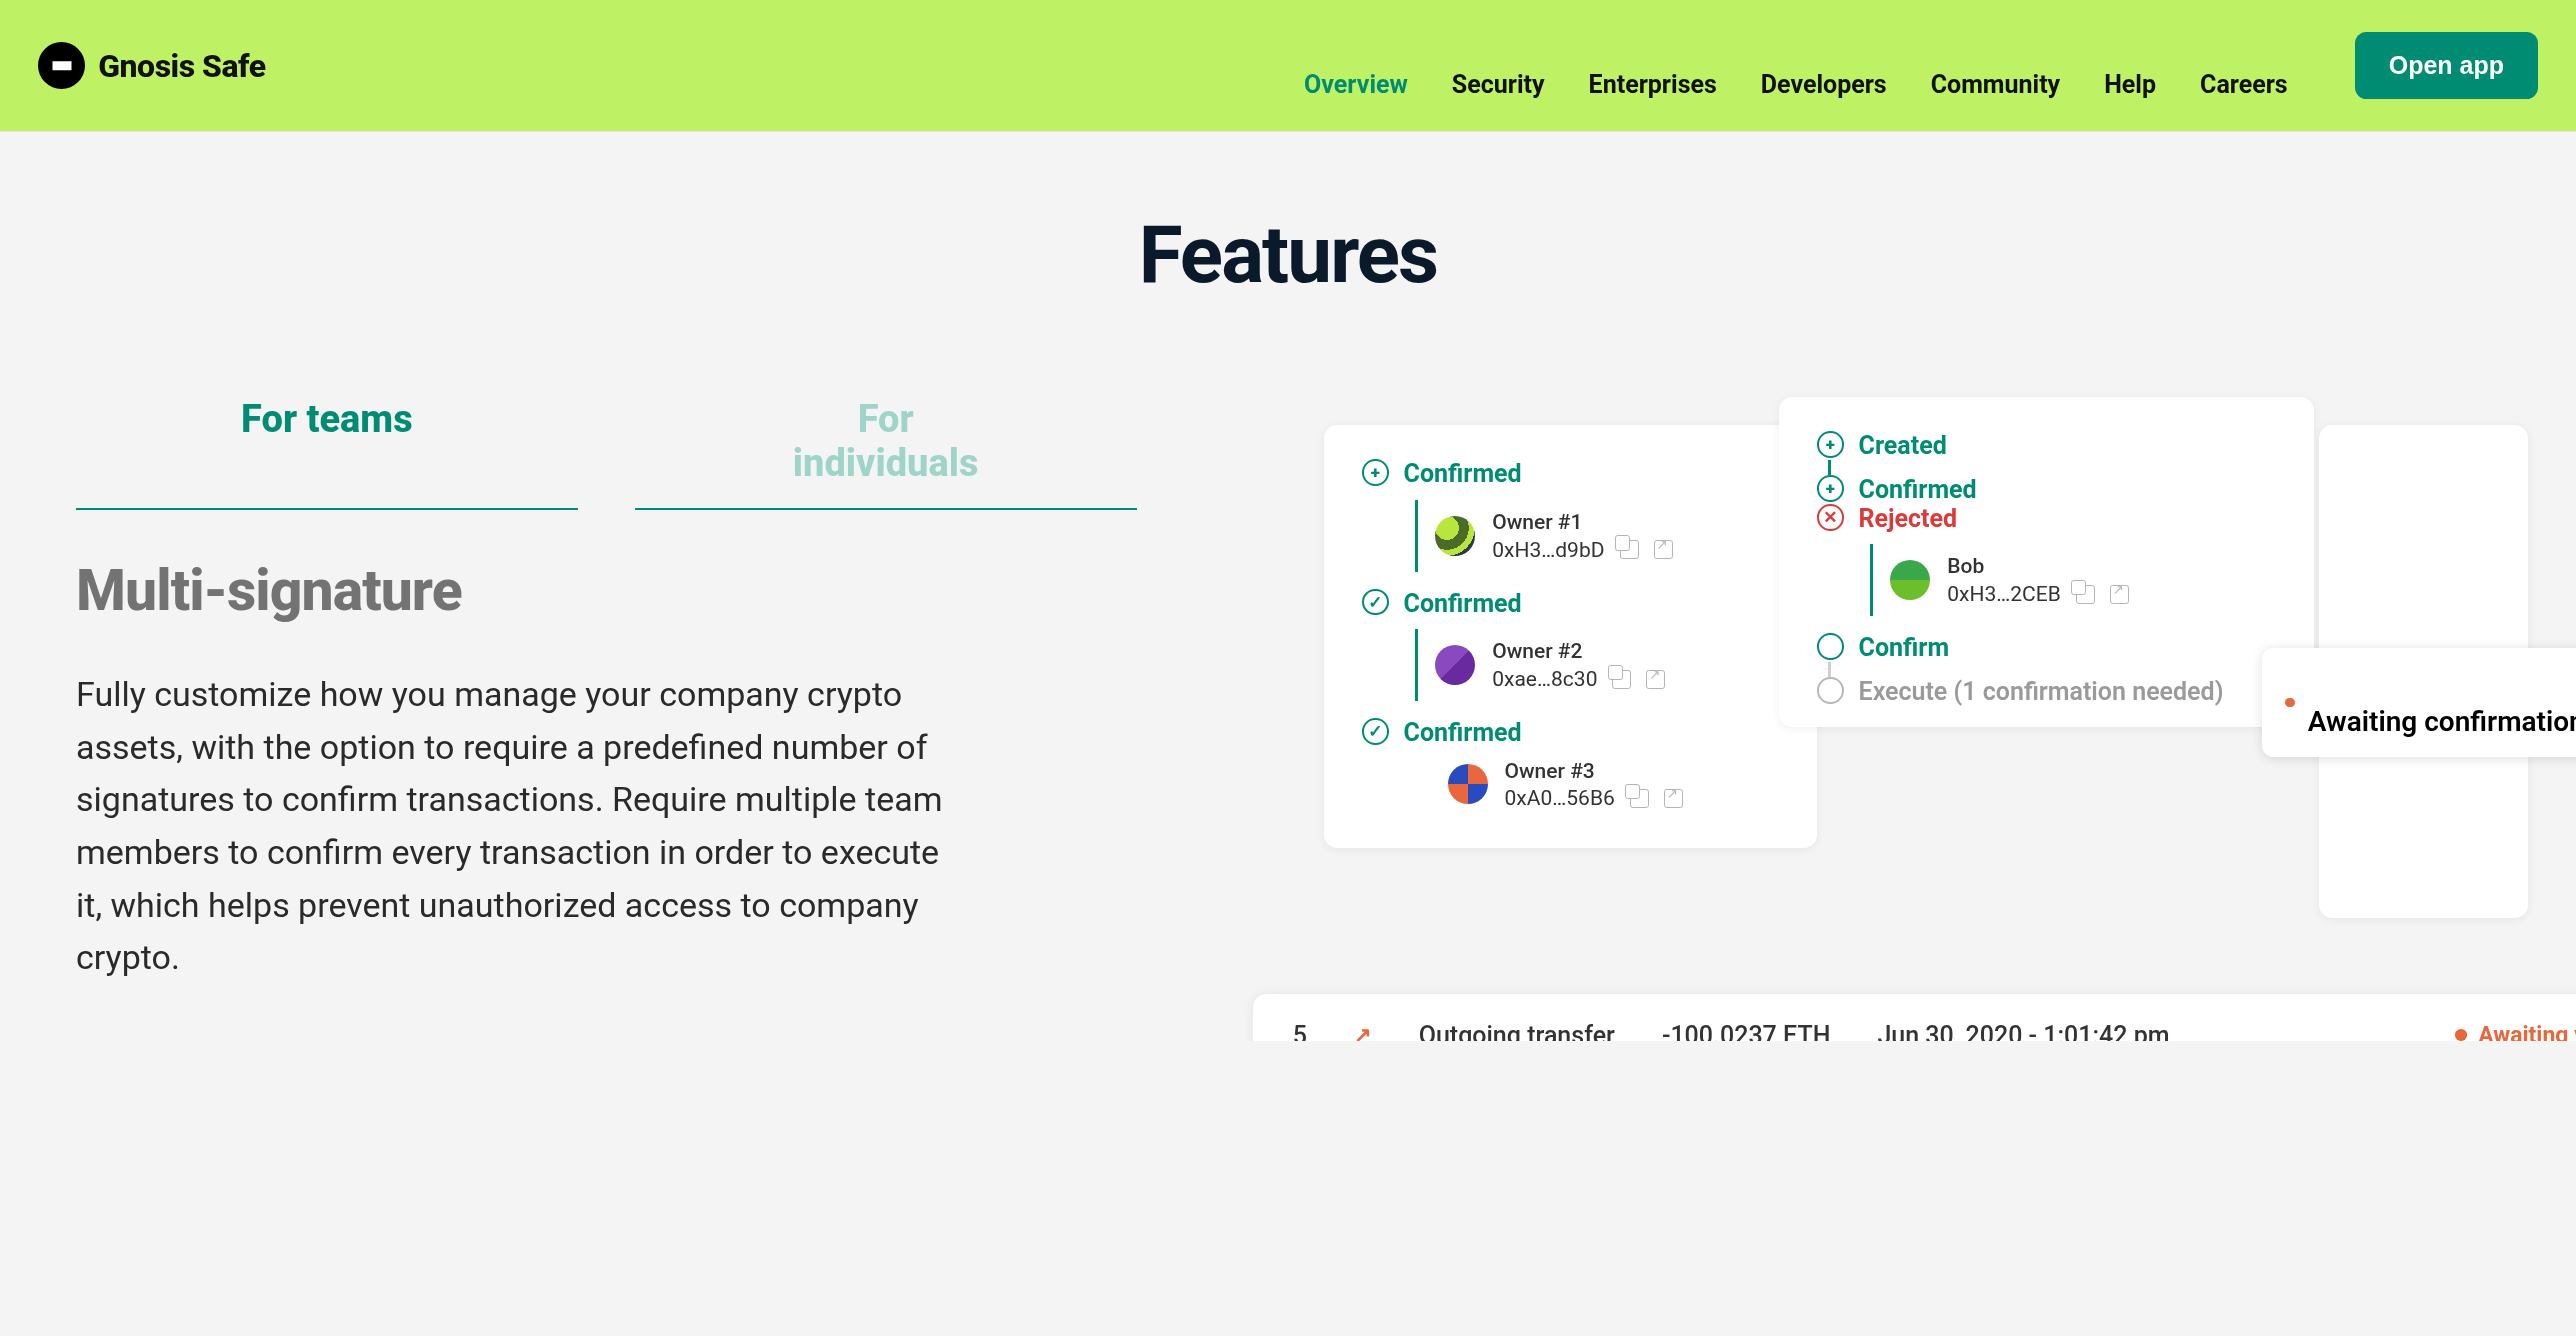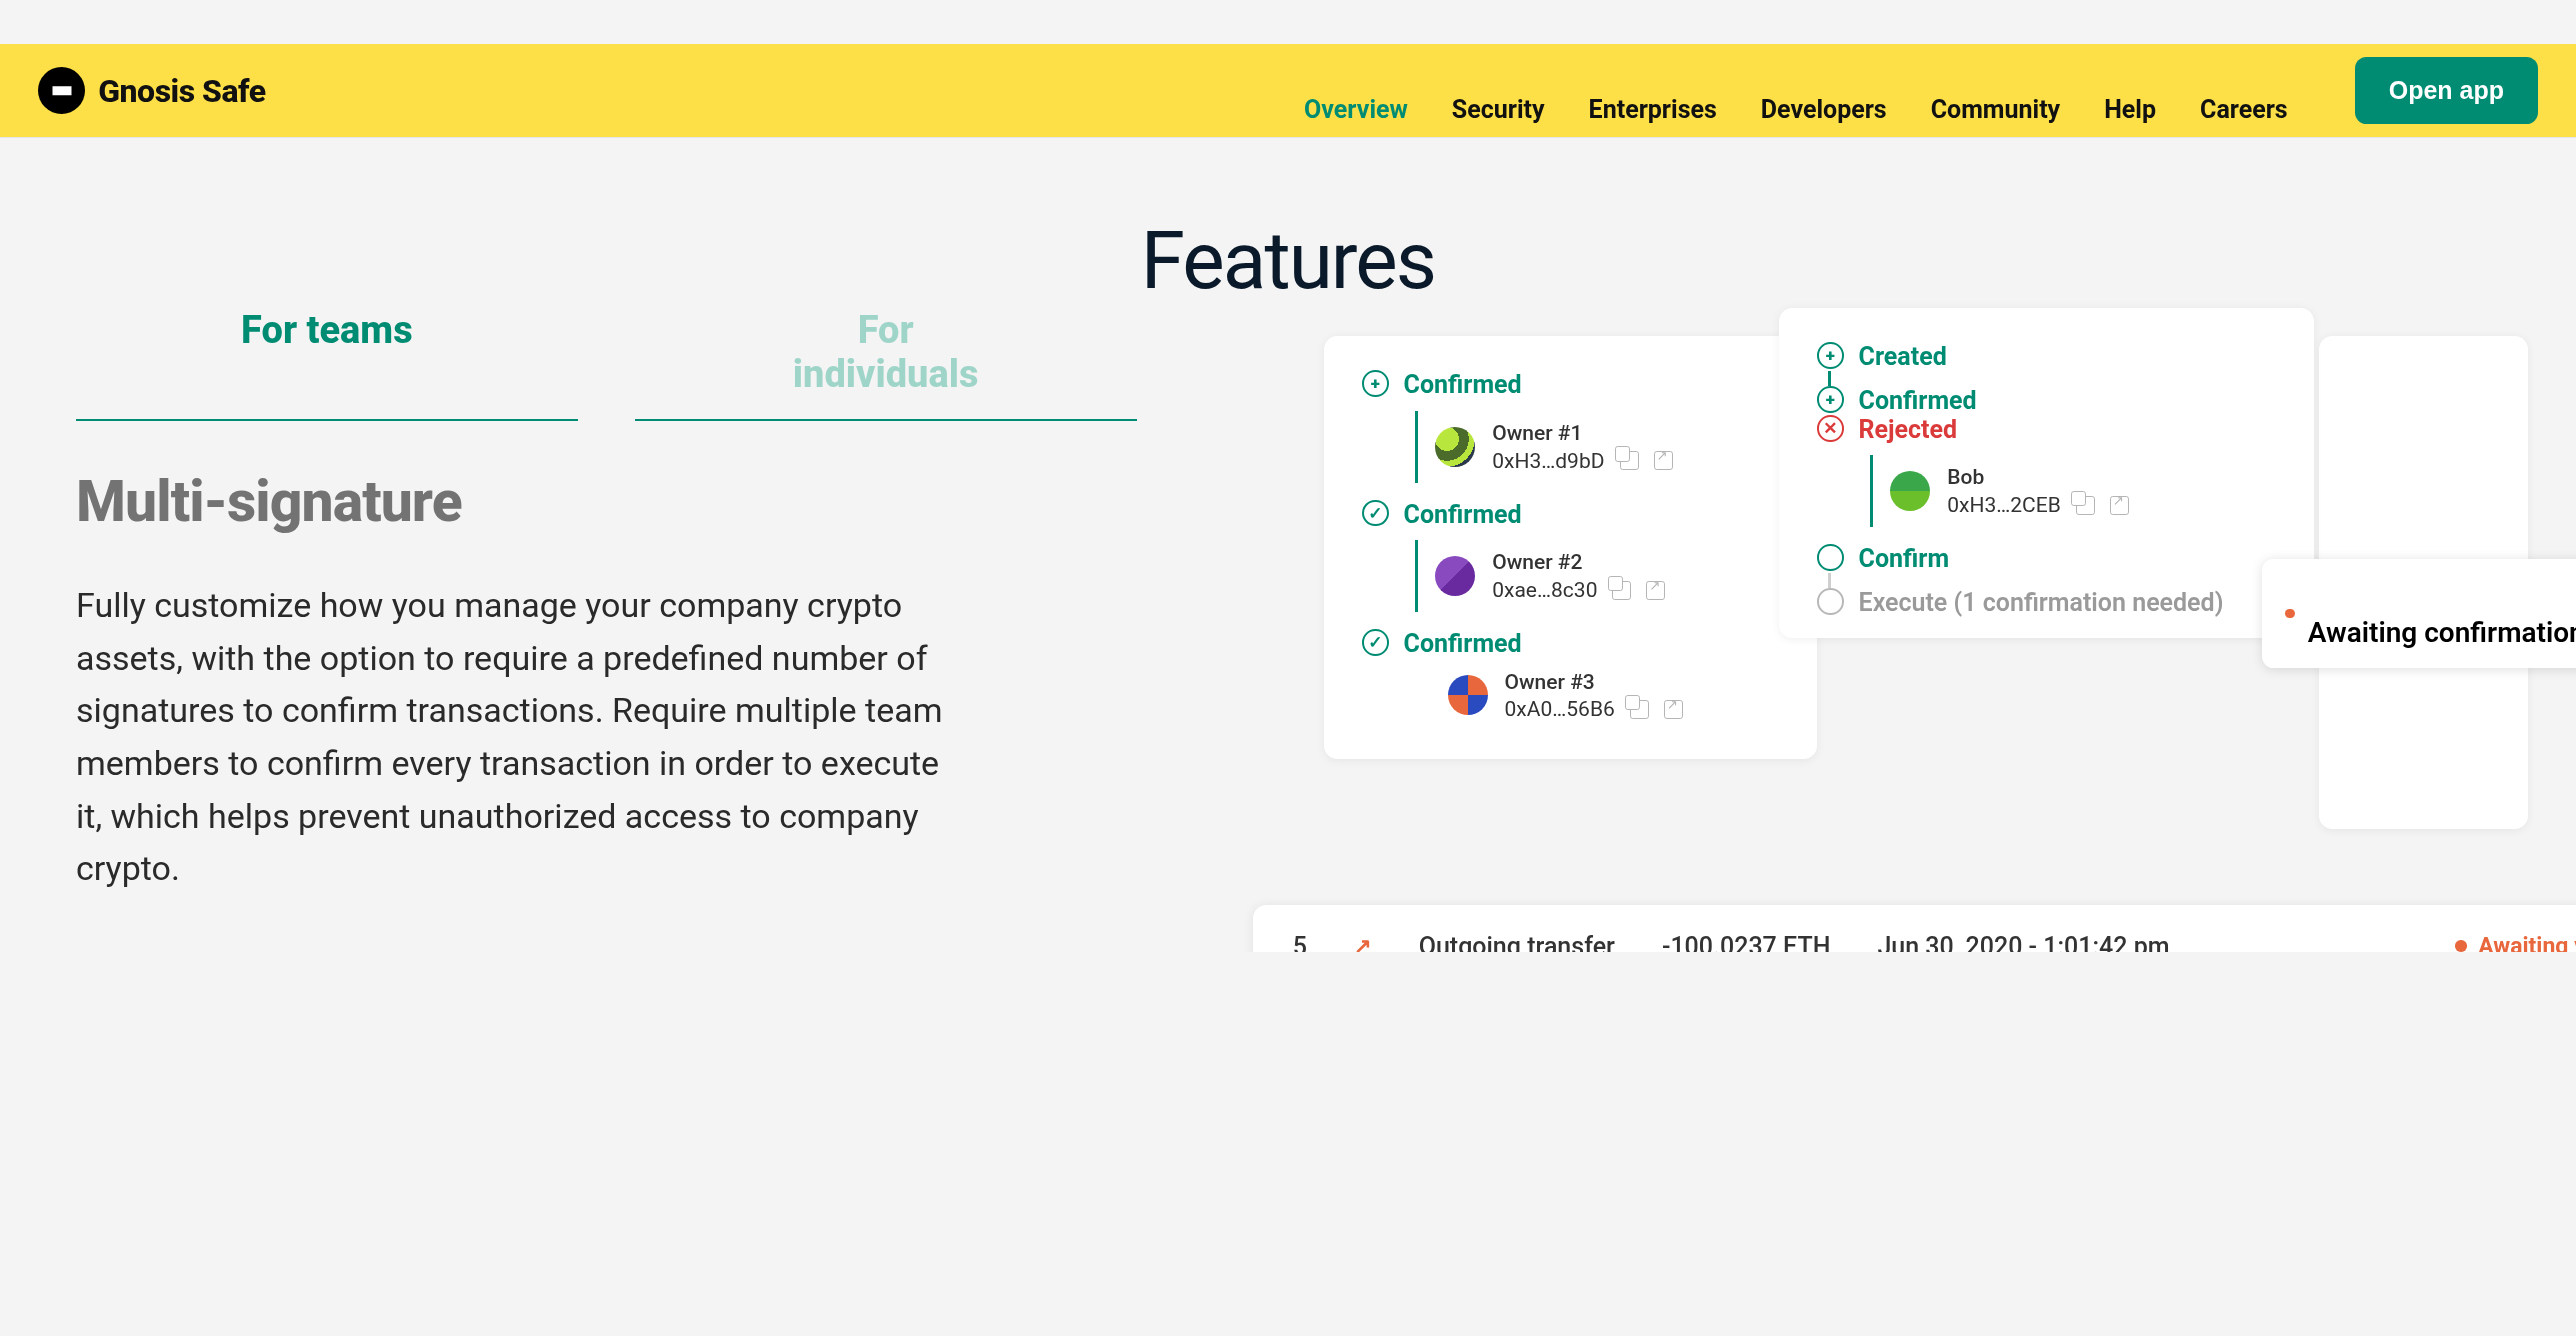--- a/index.html
+++ b/index.html
@@ -1,31 +1,31 @@
 <!DOCTYPE html>
 <html style="font-size:15px"><head>
 <meta charset="utf-8">
 <style>
 * { margin:0; padding:0; box-sizing:border-box; }
 body { font-family: -apple-system, BlinkMacSystemFont, "Segoe UI", Roboto, Helvetica, Arial, sans-serif; background:#f4f4f4; color:#111; }
 
 
-.header { background:#fde047; border-bottom:0.9px solid #e5e5e5; display:flex; align-items:center; padding:0 38px; height:94px;margin-top:44px; }
+.header { background:#bef264; border-bottom:0.9px solid #e5e5e5; display:flex; align-items:center; padding:0 38px; height:132px; }
 .logo { display:flex; align-items:center; gap:13.3px; }
 .logo-icon { width:47px; height:47px; background:#000; border-radius:50%; position:relative; }
 .logo-icon::after { content:""; position:absolute; width:19px; height:9.5px; background:#fff; top:50%; left:50%; transform:translate(-50%,-50%); }
 .logo-text { font-size:32px; font-weight:800; letter-spacing:-0.5px; }
 .nav { margin-left:auto; display:flex; align-items:flex-end; gap:44px; }
 .nav a { text-decoration:none; font-size:25px; font-weight:700; color:#111; }
 .nav a.active { color:#008c73; }
 .open-app { background:#008c73; color:#fff; border:none; border-radius:11.4px; padding:19px 34px; font-size:25px; font-weight:700; margin-left:23px; cursor:pointer; }
 
 
 .main { padding:76px 76px 57px 76px; }
-.page-title { text-align:center; font-size:80px; font-weight:400; color:#0a1a2a; letter-spacing:-1.9px; }
+.page-title { text-align:center; font-size:80px; font-weight:700; color:#0a1a2a; letter-spacing:-1.9px; margin-bottom:95px; }
 .content { display:flex; gap:76px; }
 
 
 .left { width:46%; }
 .tabs { display:flex; gap:57px; margin-bottom:47px; }
 .tab { text-align:center; font-size:38px; font-weight:800; padding-bottom:23px; border-bottom:2.8px solid #008c73; cursor:pointer; }
 .tab.active { color:#008c73; width:45%; }
 .tab.inactive { color:#9ed5c8; width:45%; }
 .feature-title { font-size:57px; font-weight:800; color:#737373; letter-spacing:-0.9px; margin-bottom:38px; }
 .feature-desc { font-size:34px; line-height:1.55; color:#2a2a2a; max-width:891px;margin-top:44px; }

